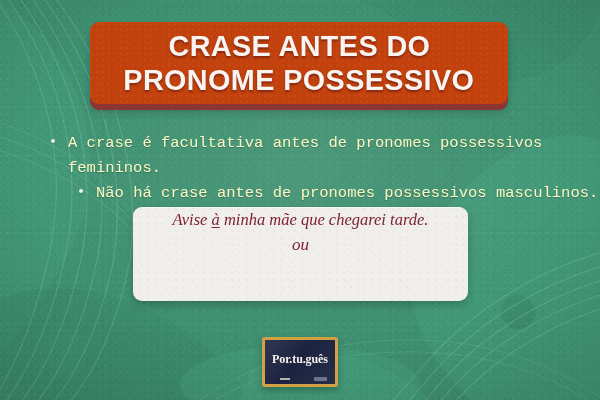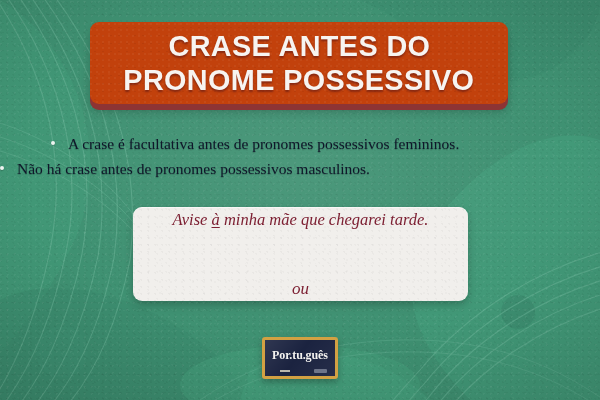--- a/index.html
+++ b/index.html
@@ -104,28 +104,28 @@
   
   .bullets {
     position: absolute;
     left: 0;
     top: 131px;
     width: 600px;
   }
   .bullet-row {
     display: flex;
     align-items: baseline;
-    color: #0f172a;
-    font-family: Liberation Serif, serif;
+    color: #fef9c3;
+    font-family: Liberation Mono, monospace;
     font-size: 15.5px;
     line-height: 25px;
     text-shadow: 0 1px 1px rgba(0,0,0,.22);
   }
   .bullet-row.level-1 { padding-left: 51px; }
-  .bullet-row.level-2 { }
+  .bullet-row.level-2 { padding-left: 79px; }
   .bullet-dot {
     flex: 0 0 auto;
     width: 4px;
     height: 4px;
     border-radius: 50%;
     background: #eef4f0;
     margin-right: 13px;
     position: relative;
     top: -4px;
     box-shadow: 0 1px 1px rgba(0,0,0,.18);
@@ -139,21 +139,21 @@
     width: 335px;
     height: 94px;
     border-radius: 9px;
     background: #f1efec;
     box-shadow:
       0 4px 9px rgba(0,0,0,.22),
       0 1px 0 rgba(255,255,255,.5) inset;
     display: flex;
     flex-direction: column;
     align-items: center;
-    justify-content: space-between;
+    justify-content: flex-start;
   }
   .example-grain {
     position: absolute;
     inset: 0;
     border-radius: 9px;
     pointer-events: none;
     opacity: .45;
     background-image:
       radial-gradient(circle at 21% 37%, rgba(0,0,0,.07) 0 1px, transparent 1px),
       radial-gradient(circle at 71% 19%, rgba(0,0,0,.06) 0 1px, transparent 1px),
@@ -176,21 +176,21 @@
     text-decoration: underline;
     text-underline-offset: 1.5px;
   }
 
   
   .logo {
     position: absolute;
     left: 262px;
     top: 337px;
     width: 76px;
-    height: 42px;
+    height: 50px;
     background: #1b2340;
     border: 3px solid #d2a143;
     border-radius: 3px;
     box-shadow: 0 3px 7px rgba(0,0,0,.28);
     box-sizing: border-box;
     display: flex;
     align-items: center;
     justify-content: center;
     overflow: hidden;
   }

